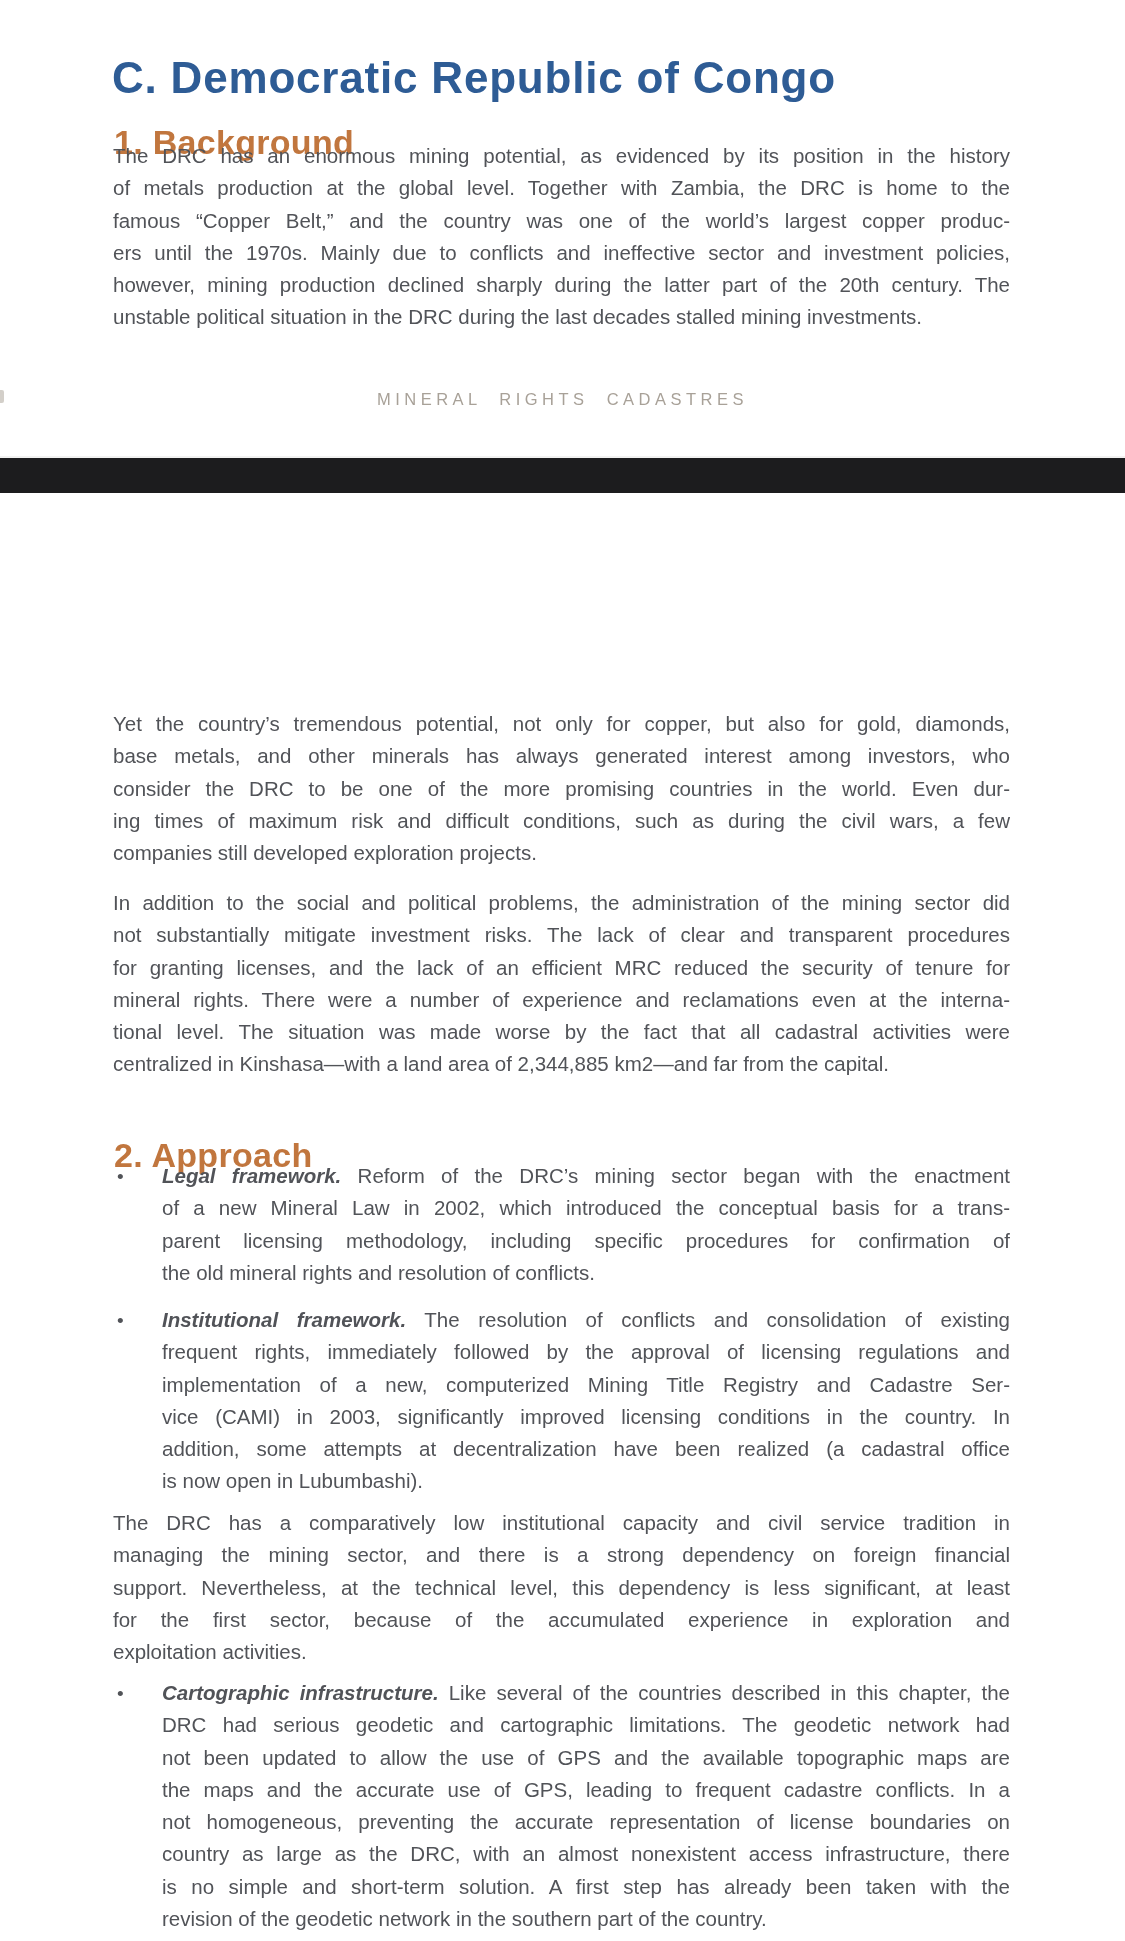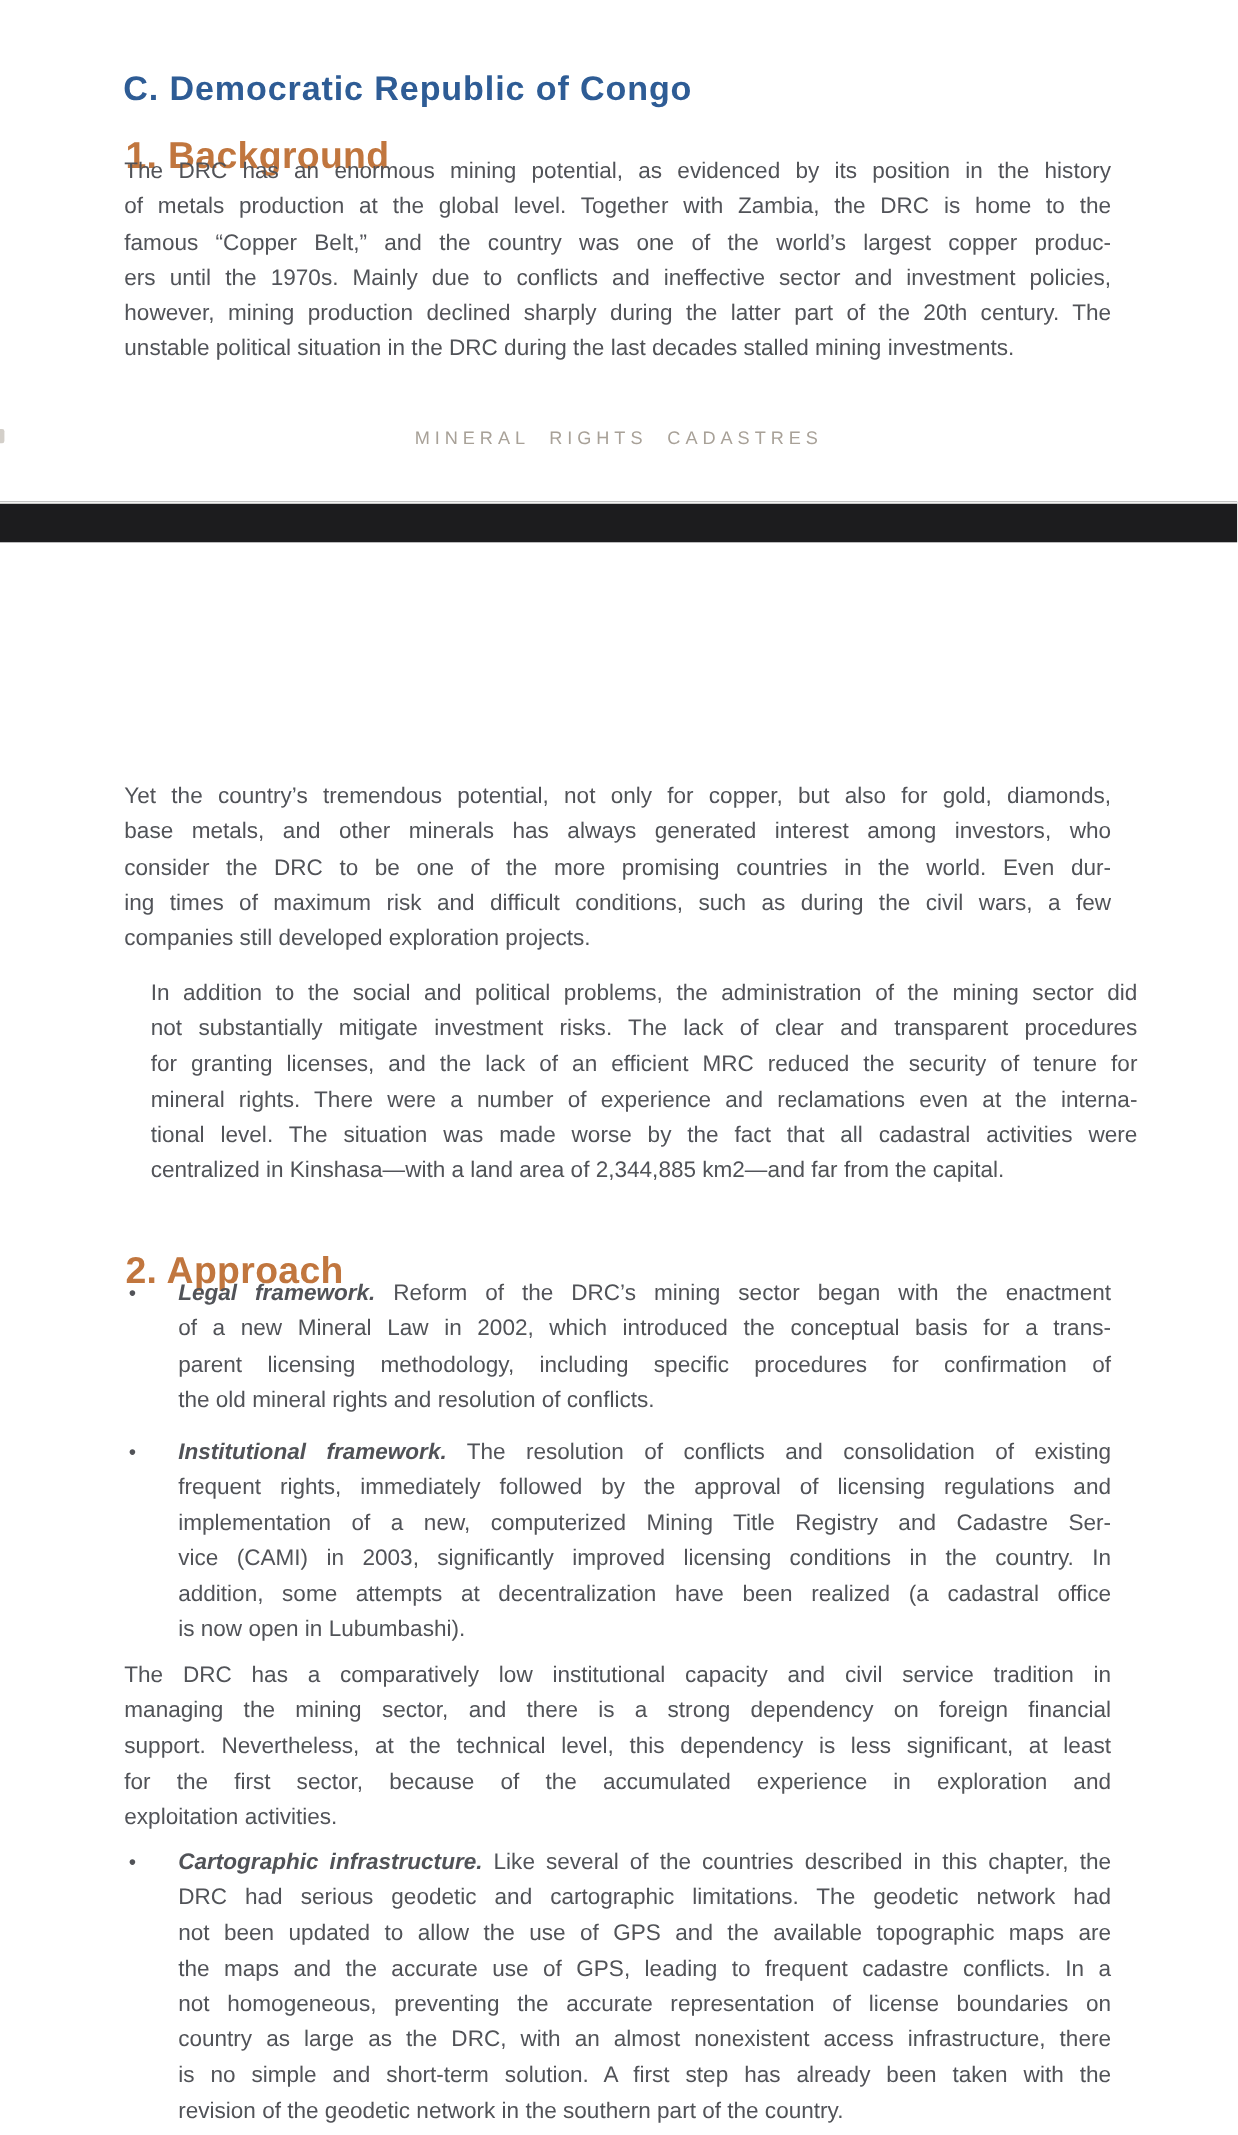--- a/index.html
+++ b/index.html
@@ -4,22 +4,22 @@
 <style>
   html,body { margin:0; padding:0; background:#ffffff; }
   .page {
     position:relative;
     width:1125px; height:1941px;
     background:#ffffff;
     font-family:"Liberation Sans", sans-serif;
     overflow:hidden;
   }
   .page-title {
-    position:absolute; left:112px; top:35px;
-    font-size:31px; line-height:50px;
+    position:absolute; left:112px; top:24px;
+    font-size:44px; line-height:50px;
     letter-spacing:0.8px;
     color:var(--title-blue,#2E5C95);
     white-space:nowrap;
   }
   .sec-heading {
     position:absolute; left:114px;
     font-size:34px; line-height:34px;
     letter-spacing:0.3px;
     color:var(--heading-orange,#C1763E);
     white-space:nowrap;
@@ -35,21 +35,21 @@
   .pline { text-align:justify; text-align-last:justify; }
   .pline.plast { text-align-last:left; }
   .pline i { font-style:italic;font-weight:bold; }
   .bullet-dot {
     position:absolute; left:-45px; top:1px;
     font-size:19px; color:var(--body-text,#515358);
     font-style:normal;
   }
   .p1 { top:140px; }
   .p2 { top:708px; }
-  .p3 { top:887px;margin-left:24px; }
+  .p3 { top:887px; }
   .b1 { top:1160px; }
   .b2 { top:1304px; }
   .p4 { top:1507px; }
   .b3 { top:1677px; }
   .running-head {
     position:absolute; left:0; top:388px; width:1125px;
     text-align:center;
     font-size:16.5px; line-height:22px;
     letter-spacing:4.5px; word-spacing:9px;
     color:var(--running-head,#A8A198);

